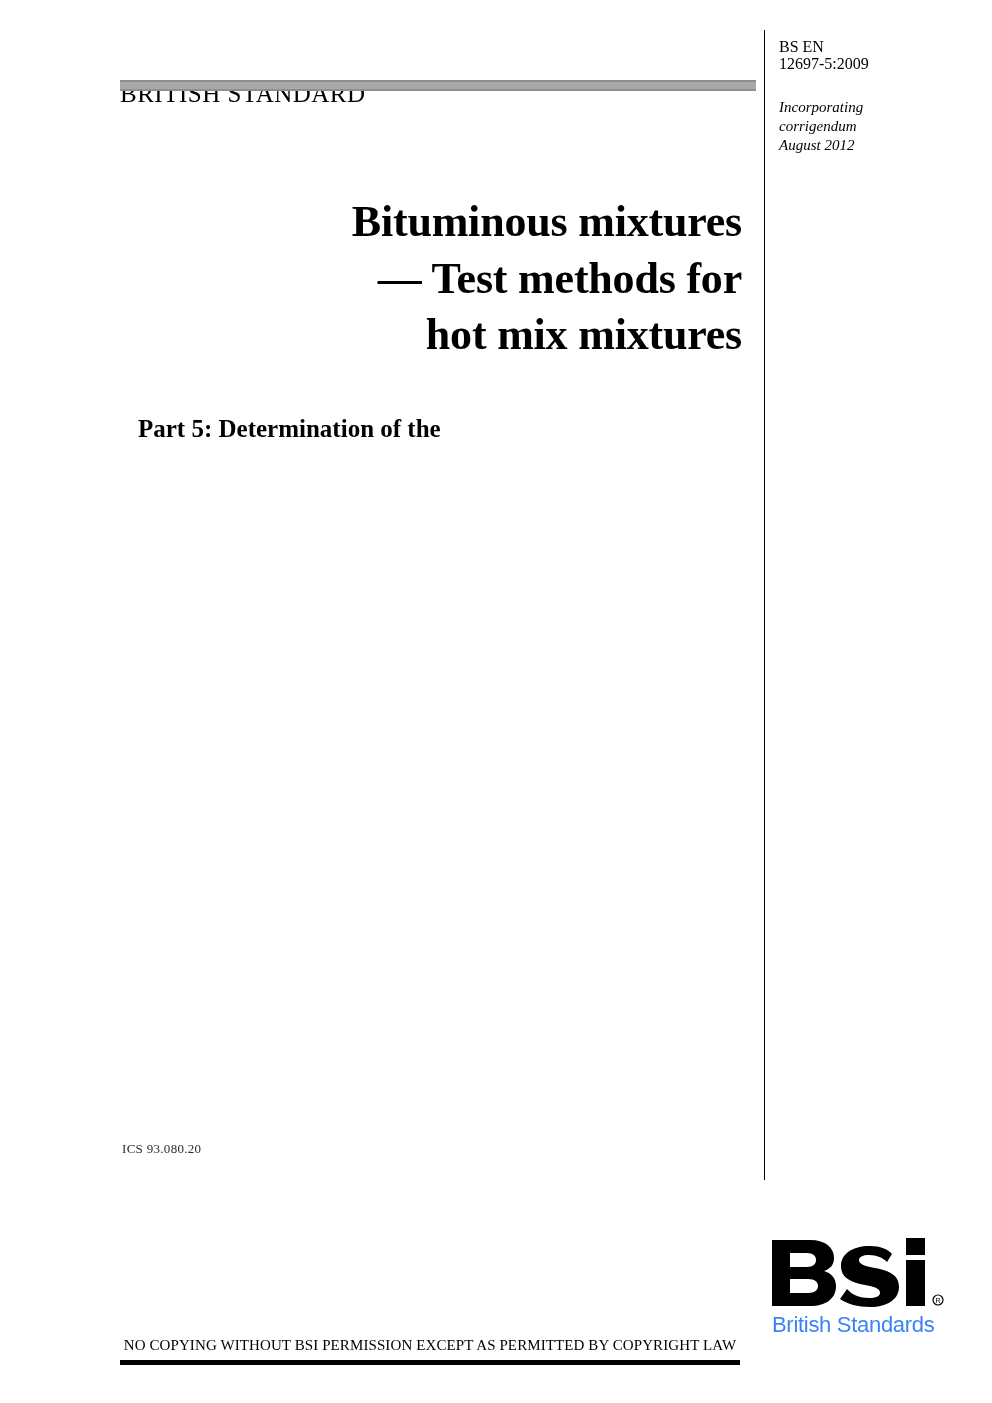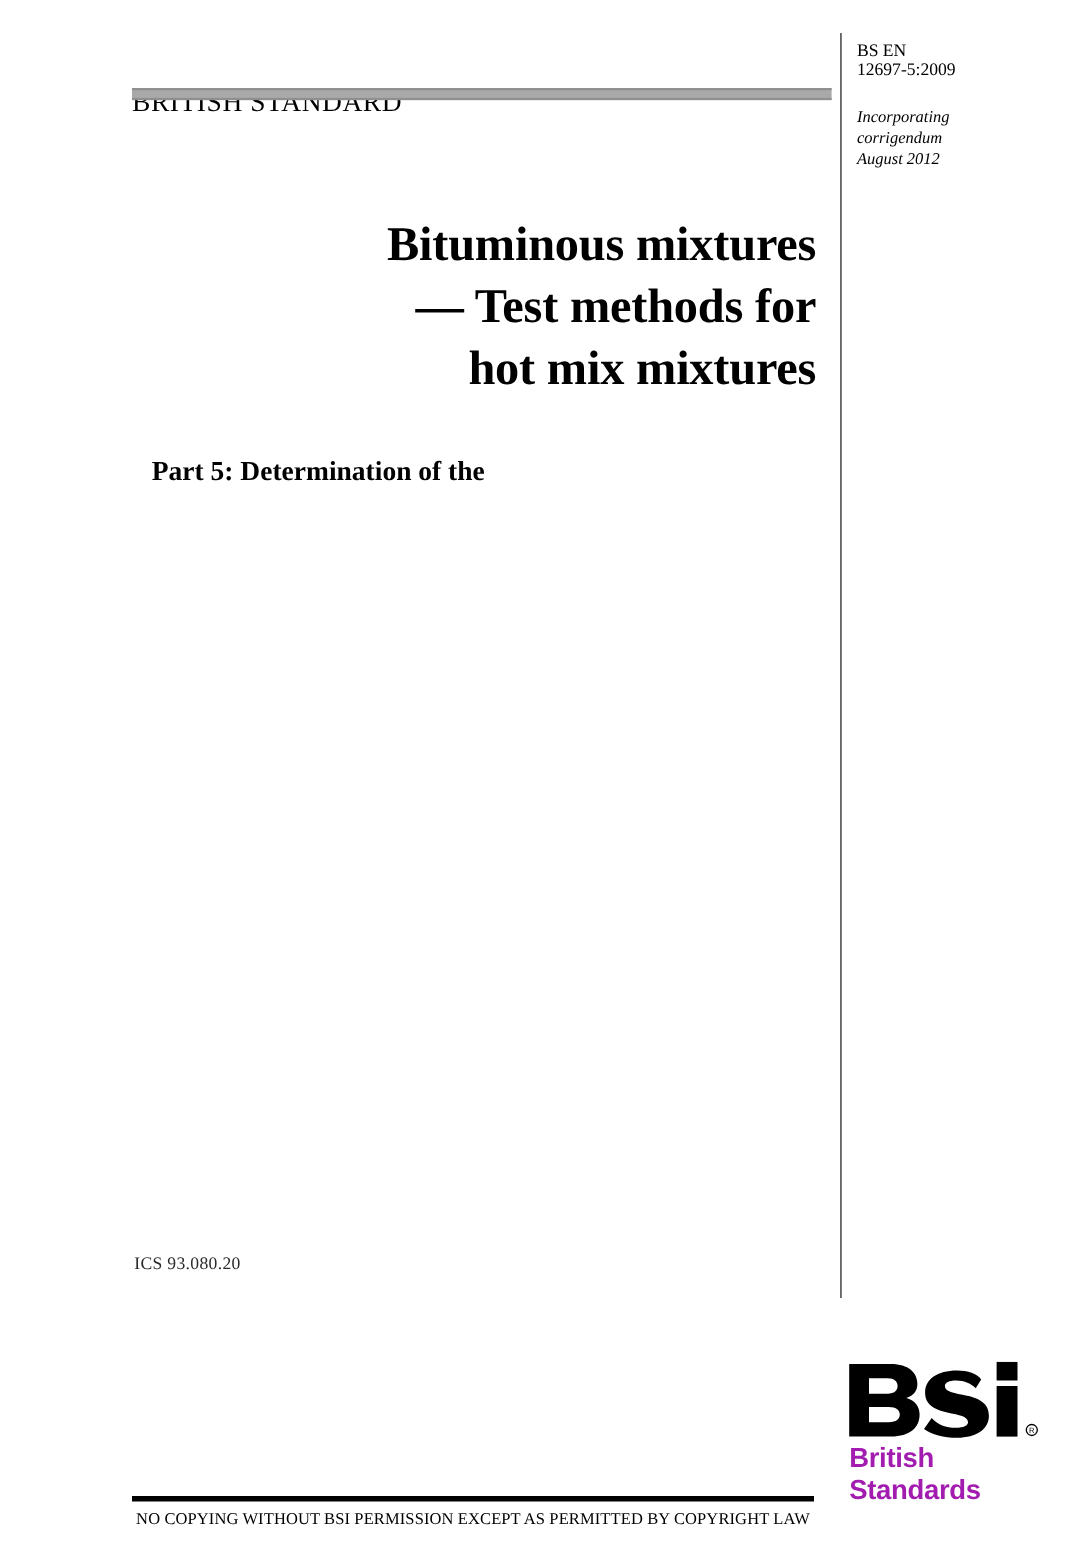--- a/index.html
+++ b/index.html
@@ -109,58 +109,57 @@
     white-space: pre;
     margin-left: 16px;
   }
 
   
   .ics-code {
     position: absolute;
     left: 122px;
     top: 1141px;
     font-family: "Liberation Serif", serif;
-    font-size: 16px;
+    font-size: 13px;
     color: #2b2b2b;
     letter-spacing: 0.3px;
   }
 
   
   .bsi-logo {
     position: absolute;
     left: 770px;
     top: 1238px;
     width: 185px;
     height: 105px;
   }
   .bsi-logo svg {
     display: block;
   }
   .bsi-logo .bsi-words {
     position: absolute;
     left: 2px;
     top: 74px;
     font-family: "Liberation Sans", sans-serif;
-    font-weight: bold;
-    font-size: 25px;
+    font-weight: normal;
+    font-size: 22px;
     letter-spacing: -0.3px;
-    color: #a21caf;
+    color: #3b82f6;
   }
 
   
   .footer-text {
     position: absolute;
     left: 120px;
     top: 1337px;
     width: 620px;
     text-align: center;
     font-family: "Liberation Serif", serif;
     font-size: 15px;
     letter-spacing: 0.1px;
-    margin-top: 36px;
   }
   .footer-rule {
     position: absolute;
     left: 120px;
     top: 1360px;
     width: 620px;
     height: 5px;
     background: #000000;
   }
 </style>

